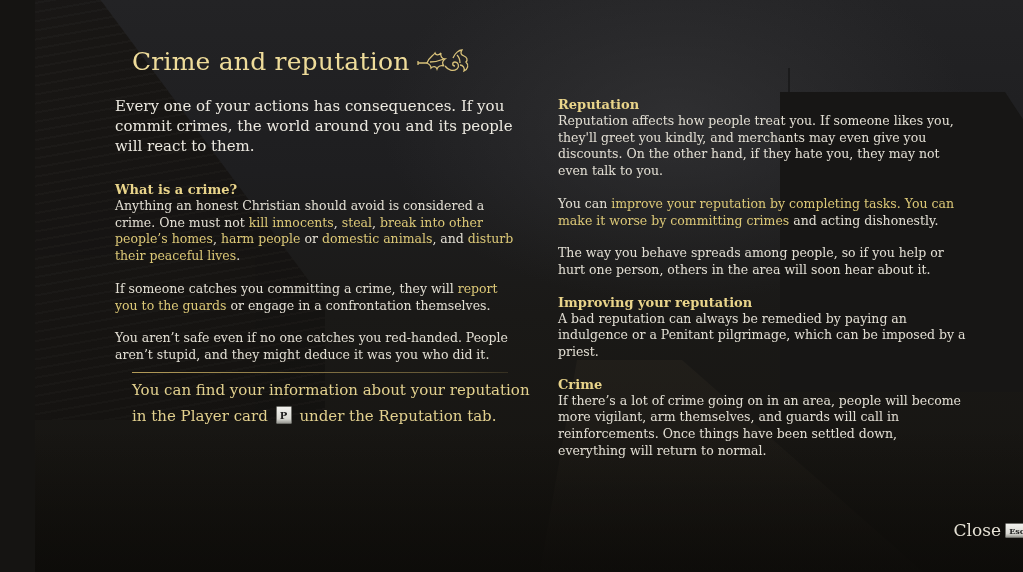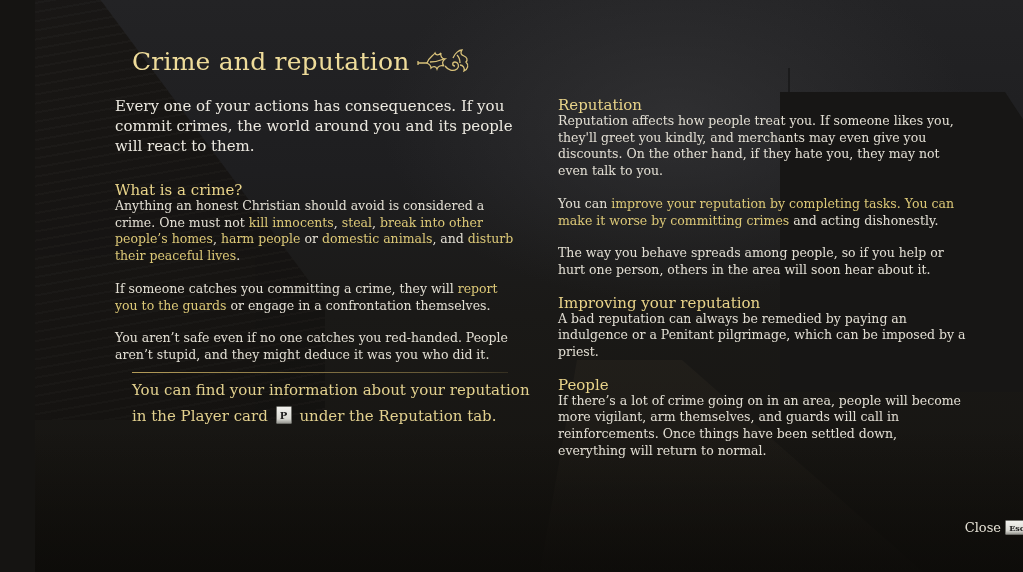--- a/index.html
+++ b/index.html
@@ -97,22 +97,22 @@
     .intro {
       font-size: 15px;
       line-height: 20px;
       color: #ece9e0;
       margin: 0 0 26px 0;
     }
     .section {
       margin: 0 0 16px 0;
     }
     .section-heading {
-      font-size: 15px;
-      font-weight: normal;
+      font-size: 13px;
+      font-weight: bold;
       color: #e9d48a;
       line-height: 16px;
       margin: 0;
     }
     .para {
       font-size: 12.5px;
       line-height: 16.7px;
       color: #e2ded3;
       margin: 0;
     }
@@ -153,21 +153,21 @@
     }
     .close-area {
       position: absolute;
       right: 29px; top: 520px;
       display: flex;
       align-items: center;
       gap: 4px;
       cursor: pointer;
     }
     .close-label {
-      font-size: 13px;
+      font-size: 17px;
       color: #e6e2d6;
     }
     .close-area .keycap {
       font-size: 8px;
       height: 15px;
       line-height: 14px;
       min-width: 24px;
       margin: 0;
       vertical-align: 0;
     }
@@ -226,21 +226,21 @@
       <p class="para"><span>You can </span><span class="hl">improve your reputation by completing tasks. You can make it worse by committing crimes</span><span> and acting dishonestly.</span></p>
       <p class="para"><span>The way you behave spreads among people, so if you help or hurt one person, others in the area will soon hear about it.</span></p>
     </div>
 
     <div class="section">
       <p class="section-heading">Improving your reputation</p>
       <p class="para"><span>A bad reputation can always be remedied by paying an indulgence or a Penitant pilgrimage, which can be imposed by a priest.</span></p>
     </div>
 
     <div class="section">
-      <p class="section-heading">People</p>
+      <p class="section-heading">Crime</p>
       <p class="para"><span>If there’s a lot of crime going on in an area, people will become more vigilant, arm themselves, and guards will call in reinforcements. Once things have been settled down, everything will return to normal.</span></p>
     </div>
   </div>
 
   <div class="close-area">
     <span class="close-label">Close</span>
     <span class="keycap">Esc</span>
   </div>
 </div>
 

